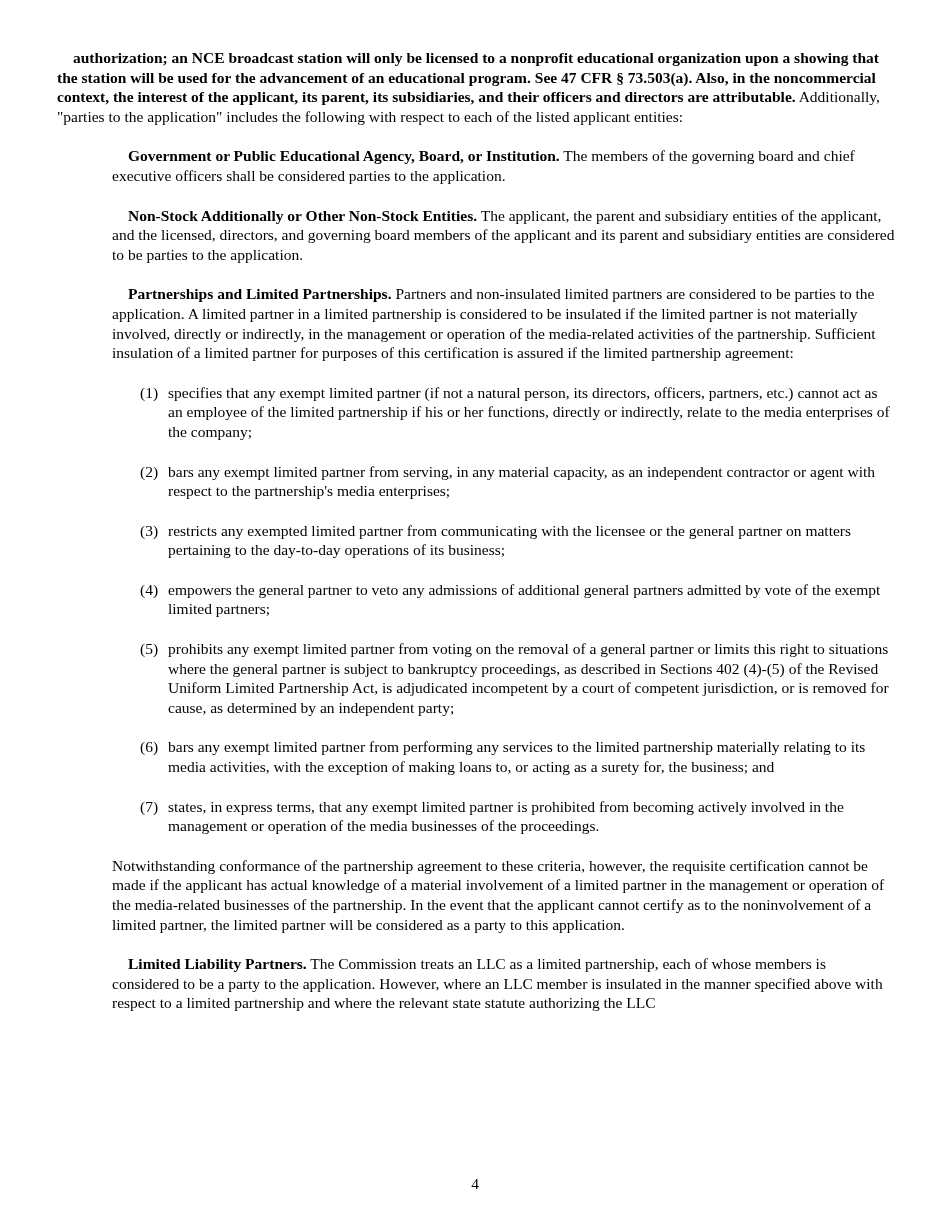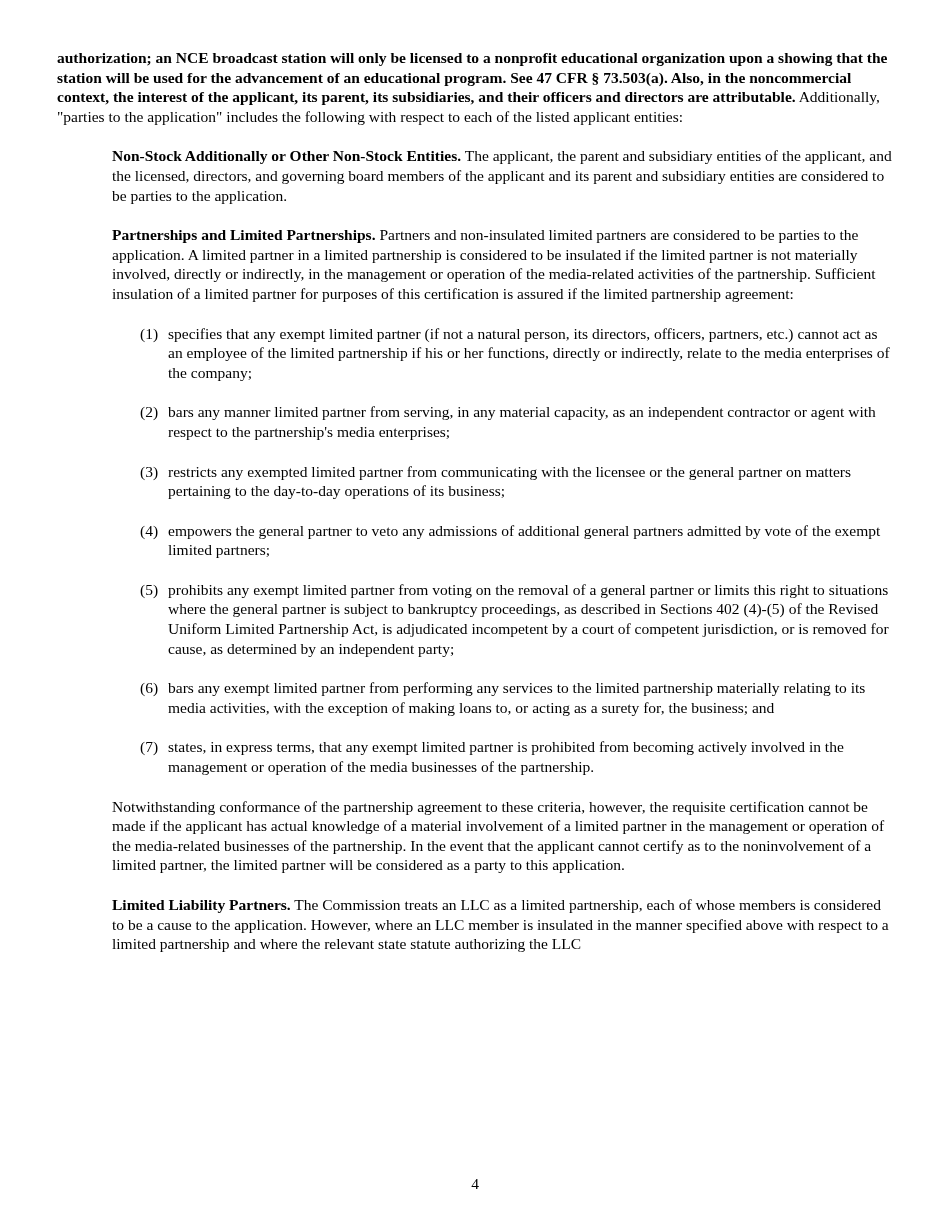--- a/index.html
+++ b/index.html
@@ -14,21 +14,21 @@
     position: relative;
     width: 950px;
     height: 1230px;
     padding: 48px 55px 0 57px;
     font-size: 15.5px;
     line-height: 19.6px;
     background: #ffffff;
   }
   .para { margin-bottom: 20px; }
   .indent { margin-left: 55px; }
-  b { font-weight: bold; }
+  b { font-weight: bold; margin-left: 16px; }
   .list-item {
     display: flex;
     margin-left: 83px;
     margin-bottom: 20px;
   }
   .num { flex: 0 0 28px; }
   .li-text { flex: 1; }
   .footer {
     position: absolute;
     bottom: 36px;
@@ -38,33 +38,34 @@
     font-size: 15.5px;
   }
 </style>
 </head>
 <body>
 
 <div class="page">
 
   <p class="para"><b>authorization; an NCE broadcast station will only be licensed to a nonprofit educational organization upon a showing that the station will be used for the advancement of an educational program.  See 47 CFR § 73.503(a). Also, in the noncommercial context, the interest of the applicant, its parent, its subsidiaries, and their officers and directors are attributable.</b><span> Additionally, "parties to the application" includes the following with respect to each of the listed applicant entities:</span></p>
 
+  <p class="para indent"><b>Government or Public Educational Agency, Board, or Institution.</b><span> The members of the governing board and chief executive officers shall be considered parties to the application.</span></p>
 
   <p class="para indent"><b>Non-Stock Additionally or Other Non-Stock Entities.</b><span> The applicant, the parent and subsidiary entities of the applicant, and the licensed, directors, and governing board members of the applicant and its parent and subsidiary entities are considered to be parties to the application.</span></p>
 
   <p class="para indent"><b>Partnerships and Limited Partnerships.</b><span> Partners and non-insulated limited partners are considered to be parties to the application.  A limited partner in a limited partnership is considered to be insulated if the limited partner is not materially involved, directly or indirectly, in the management or operation of the media-related activities of the partnership.  Sufficient insulation of a limited partner for purposes of this certification is assured if the limited partnership agreement:</span></p>
 
   <div class="list-item">
     <span class="num">(1)</span>
     <span class="li-text">specifies that any exempt limited partner (if not a natural person, its directors, officers, partners, etc.) cannot act as an employee of the limited partnership if his or her functions, directly or indirectly, relate to the media enterprises of the company;</span>
   </div>
 
   <div class="list-item">
     <span class="num">(2)</span>
-    <span class="li-text">bars any manner limited partner from serving, in any material capacity, as an independent contractor or agent with respect to the partnership's media enterprises;</span>
+    <span class="li-text">bars any exempt limited partner from serving, in any material capacity, as an independent contractor or agent with respect to the partnership's media enterprises;</span>
   </div>
 
   <div class="list-item">
     <span class="num">(3)</span>
     <span class="li-text">restricts any exempted limited partner from communicating with the licensee or the general partner on matters pertaining to the day-to-day operations of its business;</span>
   </div>
 
   <div class="list-item">
     <span class="num">(4)</span>
     <span class="li-text">empowers the general partner to veto any admissions of additional general partners admitted by vote of the exempt limited partners;</span>
@@ -75,22 +76,22 @@
     <span class="li-text">prohibits any exempt limited partner from voting on the removal of a general partner or limits this right to situations where the general partner is subject to bankruptcy proceedings, as described in Sections 402 (4)-(5) of the Revised Uniform Limited Partnership Act, is adjudicated incompetent by a court of competent jurisdiction, or is removed for cause, as determined by an independent party;</span>
   </div>
 
   <div class="list-item">
     <span class="num">(6)</span>
     <span class="li-text">bars any exempt limited partner from performing any services to the limited partnership materially relating to its media activities, with the exception of making loans to, or acting as a surety for, the business; and</span>
   </div>
 
   <div class="list-item">
     <span class="num">(7)</span>
-    <span class="li-text">states, in express terms, that any exempt limited partner is prohibited from becoming actively involved in the management or operation of the media businesses of the partnership.</span>
+    <span class="li-text">states, in express terms, that any exempt limited partner is prohibited from becoming actively involved in the management or operation of the media businesses of the proceedings.</span>
   </div>
 
   <p class="para indent">Notwithstanding conformance of the partnership agreement to these criteria, however, the requisite certification cannot be made if the applicant has actual knowledge of a material involvement of a limited partner in the management or operation of the media-related businesses of the partnership.  In the event that the applicant cannot certify as to the noninvolvement of a limited partner, the limited partner will be considered as a party to this application.</p>
 
-  <p class="para indent"><b>Limited Liability Partners.</b><span> The Commission treats an LLC as a limited partnership, each of whose members is considered to be a cause to the application.  However, where an LLC member is insulated in the manner specified above with respect to a limited partnership and where the relevant state statute authorizing the LLC</span></p>
+  <p class="para indent"><b>Limited Liability Partners.</b><span> The Commission treats an LLC as a limited partnership, each of whose members is considered to be a party to the application.  However, where an LLC member is insulated in the manner specified above with respect to a limited partnership and where the relevant state statute authorizing the LLC</span></p>
 
   <div class="footer">4</div>
 
 </div>
 
 </body></html>

